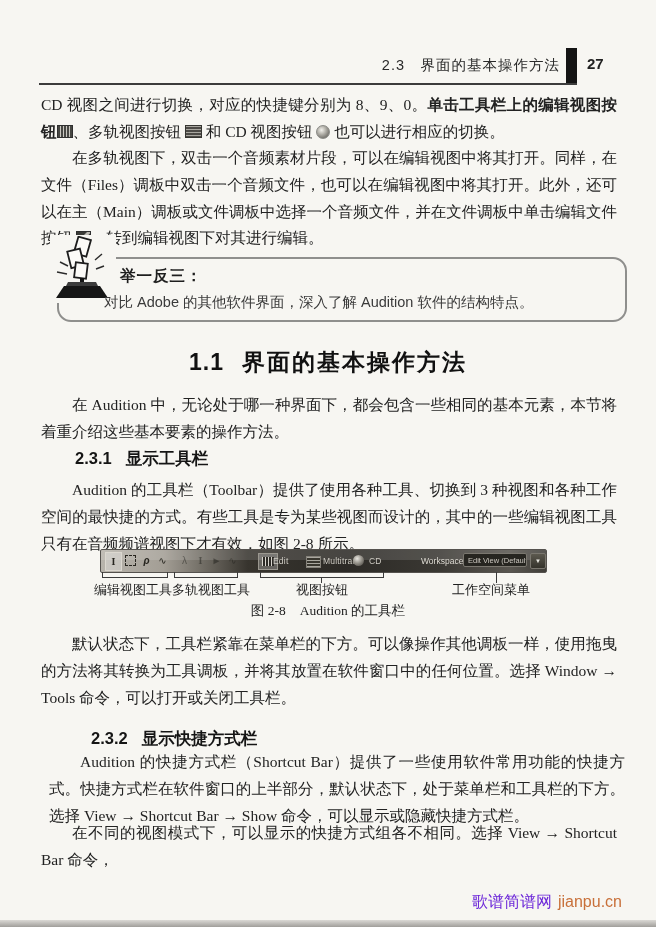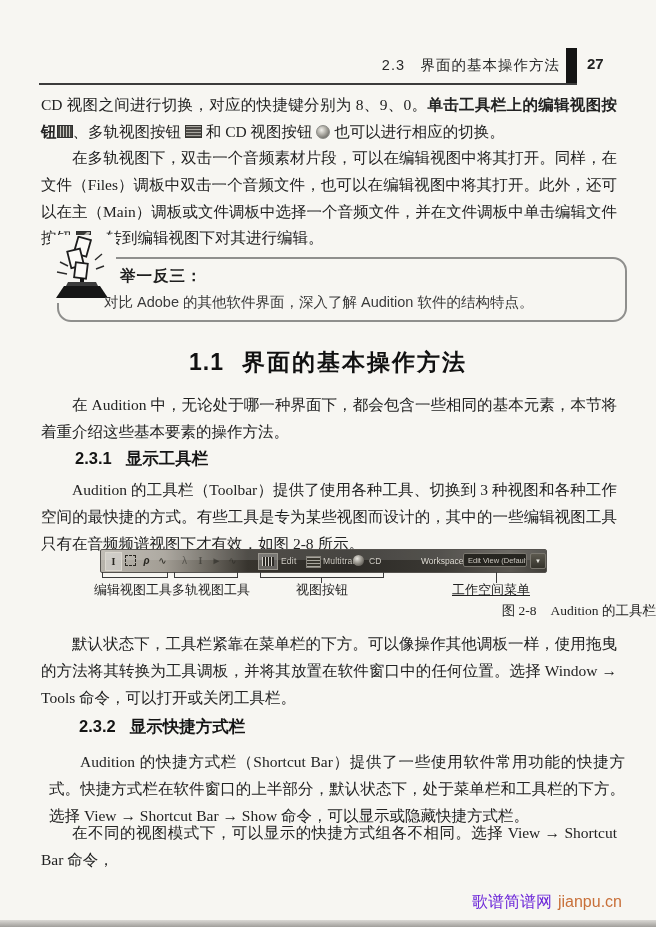--- a/index.html
+++ b/index.html
@@ -47,21 +47,21 @@
   .wavebox{width:12px;height:9px;background:#2c2a26;background-image:repeating-linear-gradient(90deg,#d8d5ce 0 1px,#2c2a26 1px 3px);}
   .vbtn-label{position:absolute;top:6px;font-family:"Liberation Sans","DejaVu Sans",sans-serif;font-size:8.5px;color:#cfccc4;letter-spacing:0.2px;}
   .icn-mt{position:absolute;left:205px;top:6px;width:13px;height:10px;border:1px solid #85827a;background:#39372f;background-image:repeating-linear-gradient(180deg,#a9a79f 0 1px,#39372f 1px 3px);}
   .icn-cd{position:absolute;left:252px;top:5px;width:11px;height:11px;border-radius:50%;background:radial-gradient(circle at 38% 33%,#e8e6e0,#8e8b83 50%,#53504a 85%);}
   .ws-label{position:absolute;left:320px;top:6px;font-family:"Liberation Sans","DejaVu Sans",sans-serif;font-size:8.5px;color:#dedbd3;}
   .ws-dd{position:absolute;left:362px;top:3px;width:64px;height:14px;background:#262520;border:1px solid #7a776f;border-radius:2px;font-family:"Liberation Sans","DejaVu Sans",sans-serif;font-size:7.5px;color:#ccc8c0;line-height:14px;padding-left:4px;box-sizing:border-box;white-space:nowrap;overflow:hidden;}
   .ws-arrow{position:absolute;left:429px;top:3px;width:14px;height:14px;border:1px solid #7a776f;border-radius:2px;background:linear-gradient(180deg,#5c594f,#35332c);color:#e8e6e0;font-size:6px;display:flex;align-items:center;justify-content:center;}
   .brk{position:absolute;top:23px;height:5px;border-left:1px solid #3a3a3a;border-right:1px solid #3a3a3a;border-bottom:1px solid #3a3a3a;}
   .tick{position:absolute;width:1px;background:#3a3a3a;}
   .fig-label{position:absolute;top:32px;font-size:13px;color:#1f1f1f;white-space:nowrap;}
-  .fig-caption{position:absolute;left:0;top:602px;width:656px;text-align:right;font-size:13.5px;color:#1e1e1e;}
+  .fig-caption{position:absolute;left:0;top:602px;width:656px;text-align:center;font-size:13.5px;color:#1e1e1e;}
   .fig-caption .cap-num{margin-right:14px;}
   
   .watermark{position:absolute;top:892px;right:34px;font-family:"Liberation Sans","DejaVu Sans",sans-serif;font-size:16px;}
   .wm-site{color:#6d28d9;margin-right:6px;}
   .wm-domain{color:#c8703a;}
   .bottom-strip{position:absolute;left:0;bottom:0;width:656px;height:7px;background:linear-gradient(180deg,#dbd9d5,#a09e9a);}
 </style>
 </head>
 <body>
 
@@ -115,48 +115,48 @@
     <span class="tool" style="left:54px;">∿</span>
 
     <span class="tool faded" style="left:76px;">λ</span>
     <span class="tool faded" style="left:92px;font-family:'Liberation Serif',serif;font-weight:bold;">I</span>
     <span class="tool faded" style="left:108px;">►</span>
     <span class="tool faded" style="left:124px;">∿</span>
 
     <span class="vbtn-icon-edit">
         <span class="wavebox"></span>
       </span>
-    <span class="vbtn-label" style="left:180px;">Edit</span>
+    <span class="vbtn-label" style="left:172px;">Edit</span>
     <span class="icn-mt"></span>
     <span class="vbtn-label" style="left:222px;">Multitrack</span>
     <span class="icn-cd"></span>
     <span class="vbtn-label" style="left:268px;">CD</span>
 
     <span class="ws-label">Workspace:</span>
     <span class="ws-dd">Edit View (Default)</span>
     <span class="ws-arrow">▼</span>
   </div>
 
   <div class="brk" style="left:2px;width:64px;"></div>
   <div class="brk" style="left:74px;width:62px;"></div>
   <div class="brk" style="left:160px;width:122px;"></div>
   <div class="tick" style="left:221px;top:28px;height:6px;"></div>
   <div class="tick" style="left:396px;top:23px;height:11px;"></div>
 
   <div class="fig-label" style="left:-6px;">编辑视图工具</div>
   <div class="fig-label" style="left:72px;">多轨视图工具</div>
   <div class="fig-label" style="left:196px;">视图按钮</div>
-  <div class="fig-label" style="left:352px;text-decoration:underline;">工作空间菜单</div>
+  <div class="fig-label" style="left:352px;">工作空间菜单</div>
 </div>
 
 <div class="fig-caption"><span class="cap-num">图 2-8</span><span>Audition 的工具栏</span></div>
 
 <p class="ptext indent" style="top:631px;margin:0;">默认状态下，工具栏紧靠在菜单栏的下方。可以像操作其他调板一样，使用拖曳的方法将其转换为工具调板，并将其放置在软件窗口中的任何位置。选择 Window → Tools 命令，可以打开或关闭工具栏。</p>
 
-<h3 class="sub-title" style="top:712px;margin:4px;"><span class="num">2.3.2</span><span>显示快捷方式栏</span></h3>
+<h3 class="sub-title" style="top:712px;margin:16px;"><span class="num">2.3.2</span><span>显示快捷方式栏</span></h3>
 
 <p class="ptext indent" style="top:741px;margin:8px;">Audition 的快捷方式栏（Shortcut Bar）提供了一些使用软件常用功能的快捷方式。快捷方式栏在软件窗口的上半部分，默认状态下，处于菜单栏和工具栏的下方。选择 View → Shortcut Bar → Show 命令，可以显示或隐藏快捷方式栏。</p>
 
 <p class="ptext indent" style="top:820px;margin:0;">在不同的视图模式下，可以显示的快捷方式组各不相同。选择 View → Shortcut Bar 命令，</p>
 
 <div class="watermark"><span class="wm-site">歌谱简谱网</span><span class="wm-domain">jianpu.cn</span></div>
 
 <div class="bottom-strip"></div>
 
 </body></html>

